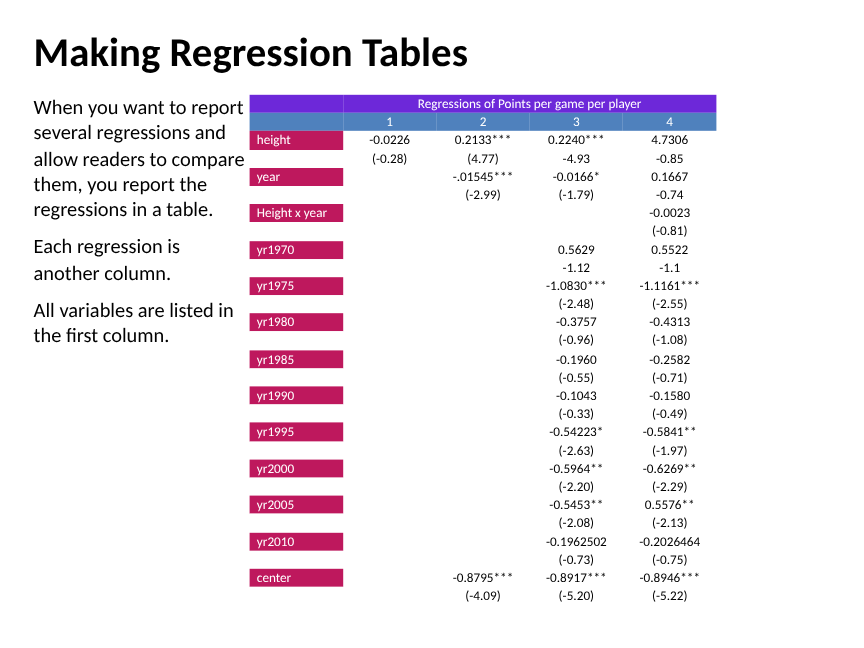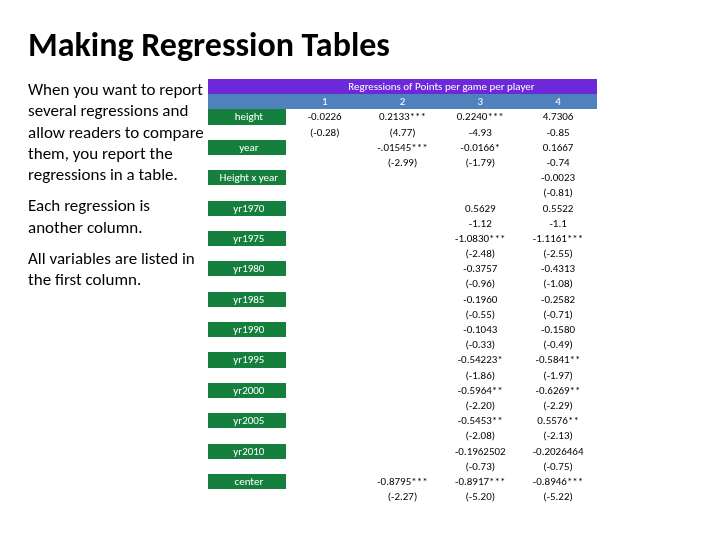--- a/index.html
+++ b/index.html
@@ -7,21 +7,21 @@
   .slide { width: 625px; height: 540px; position: relative; padding: 24px 28px 8px 28px; }
   .title { font-size: 34px; font-weight: 700; margin-bottom: 14px; }
   .content { display: flex; flex-direction: row; }
   .left { width: 180px; font-size: 17px; line-height: 1.25; }
   .left p { margin-bottom: 10px; }
   .right { flex: 1; }
   table { border-collapse: collapse; width: 100%; table-layout: fixed; font-size: 11px; }
   th, td { text-align: center; padding: 1px 2px; line-height: 1.2; }
   .hdr-row td { background: #6d28d9; color: #fff; font-weight: 400; }
   .col-row td { background: #4f81bd; color: #fff; font-weight: 400; }
-  .var-cell { background: #15803d; color: #fff; text-align: center; padding-left: 6px; font-weight: 400; }
+  .var-cell { background: #be185d; color: #fff; text-align: left; padding-left: 6px; font-weight: 400; }
   .blank-cell { background: #fff; }
   .footer { position: absolute; bottom: 6px; width: 660px; font-size: 9px; color: #b0b0b0; }
   .footer .ftxt { display: inline-block; margin-left: 240px; }
   .footer .pg { float: right; }
   col.labelcol { width: 20%; }
   col.datacol { width: 20%; }
 </style>
 </head>
 <body>
 
@@ -170,21 +170,21 @@
               <td class="var-cell">yr1995</td>
               <td></td>
               <td></td>
               <td>-0.54223*</td>
               <td>-0.5841**</td>
             </tr>
             <tr>
               <td class="blank-cell"></td>
               <td></td>
               <td></td>
-              <td>(-1.86)</td>
+              <td>(-2.63)</td>
               <td>(-1.97)</td>
             </tr>
             <tr>
               <td class="var-cell">yr2000</td>
               <td></td>
               <td></td>
               <td>-0.5964**</td>
               <td>-0.6269**</td>
             </tr>
             <tr>
@@ -225,21 +225,21 @@
             <tr>
               <td class="var-cell">center</td>
               <td></td>
               <td>-0.8795***</td>
               <td>-0.8917***</td>
               <td>-0.8946***</td>
             </tr>
             <tr>
               <td class="blank-cell"></td>
               <td></td>
-              <td>(-2.27)</td>
+              <td>(-4.09)</td>
               <td>(-5.20)</td>
               <td>(-5.22)</td>
             </tr>
           </tbody>
       </table>
     </div>
   </div>
 </div>
 
 </body></html>

